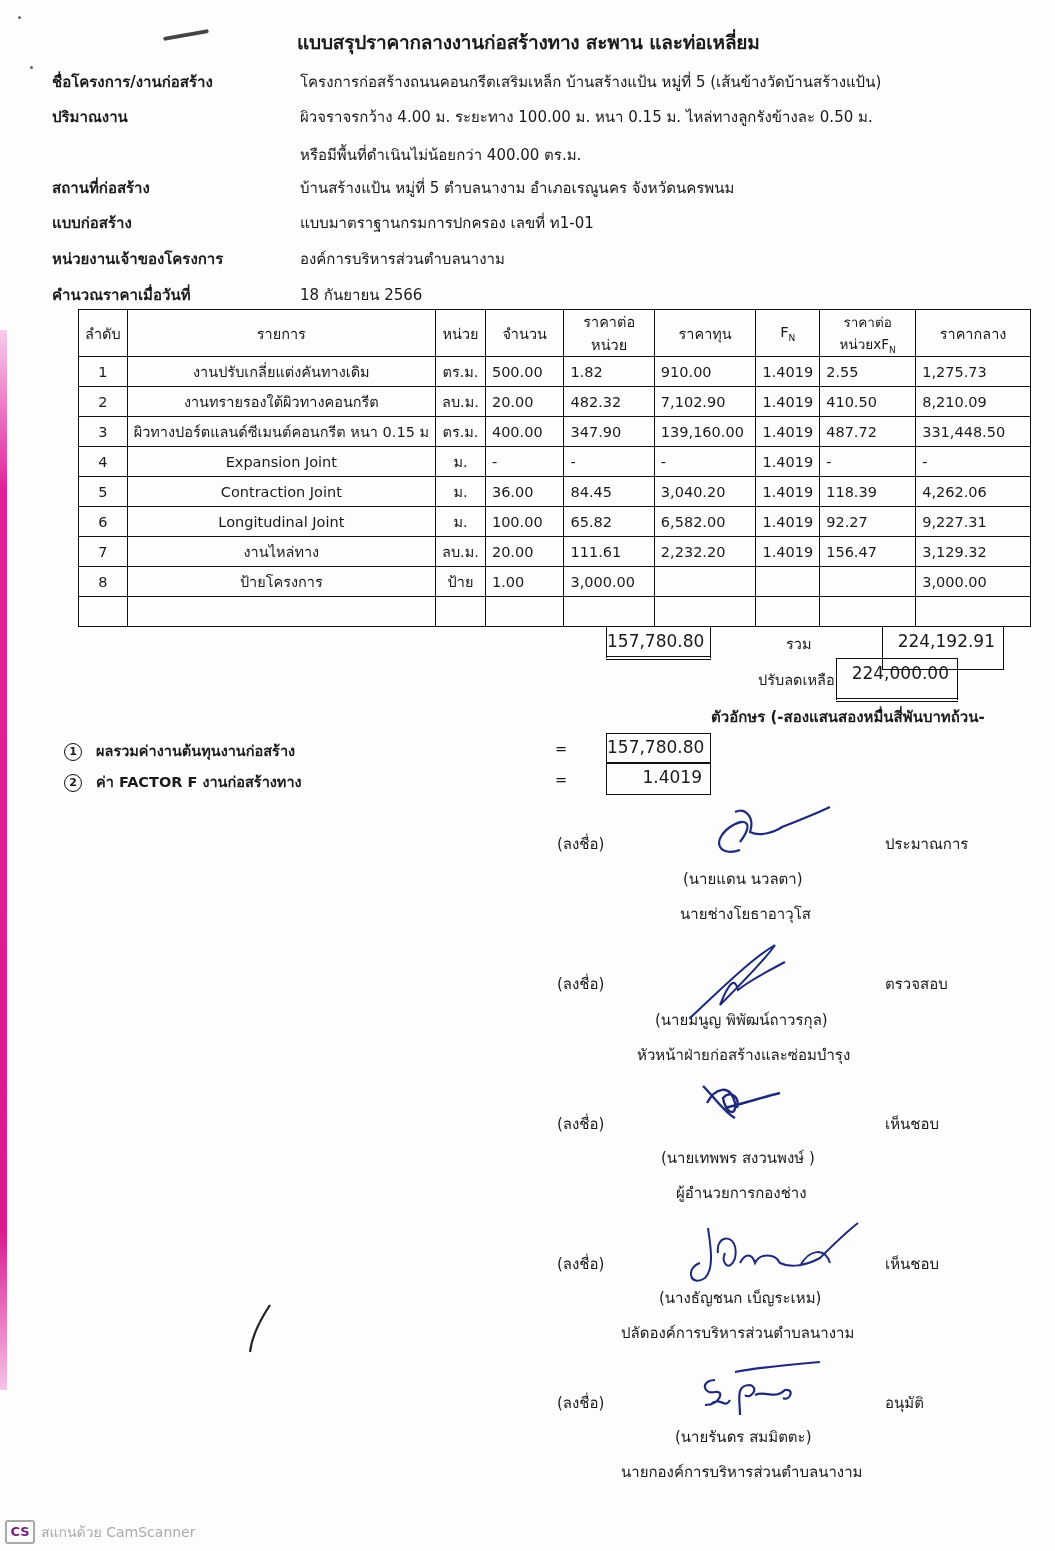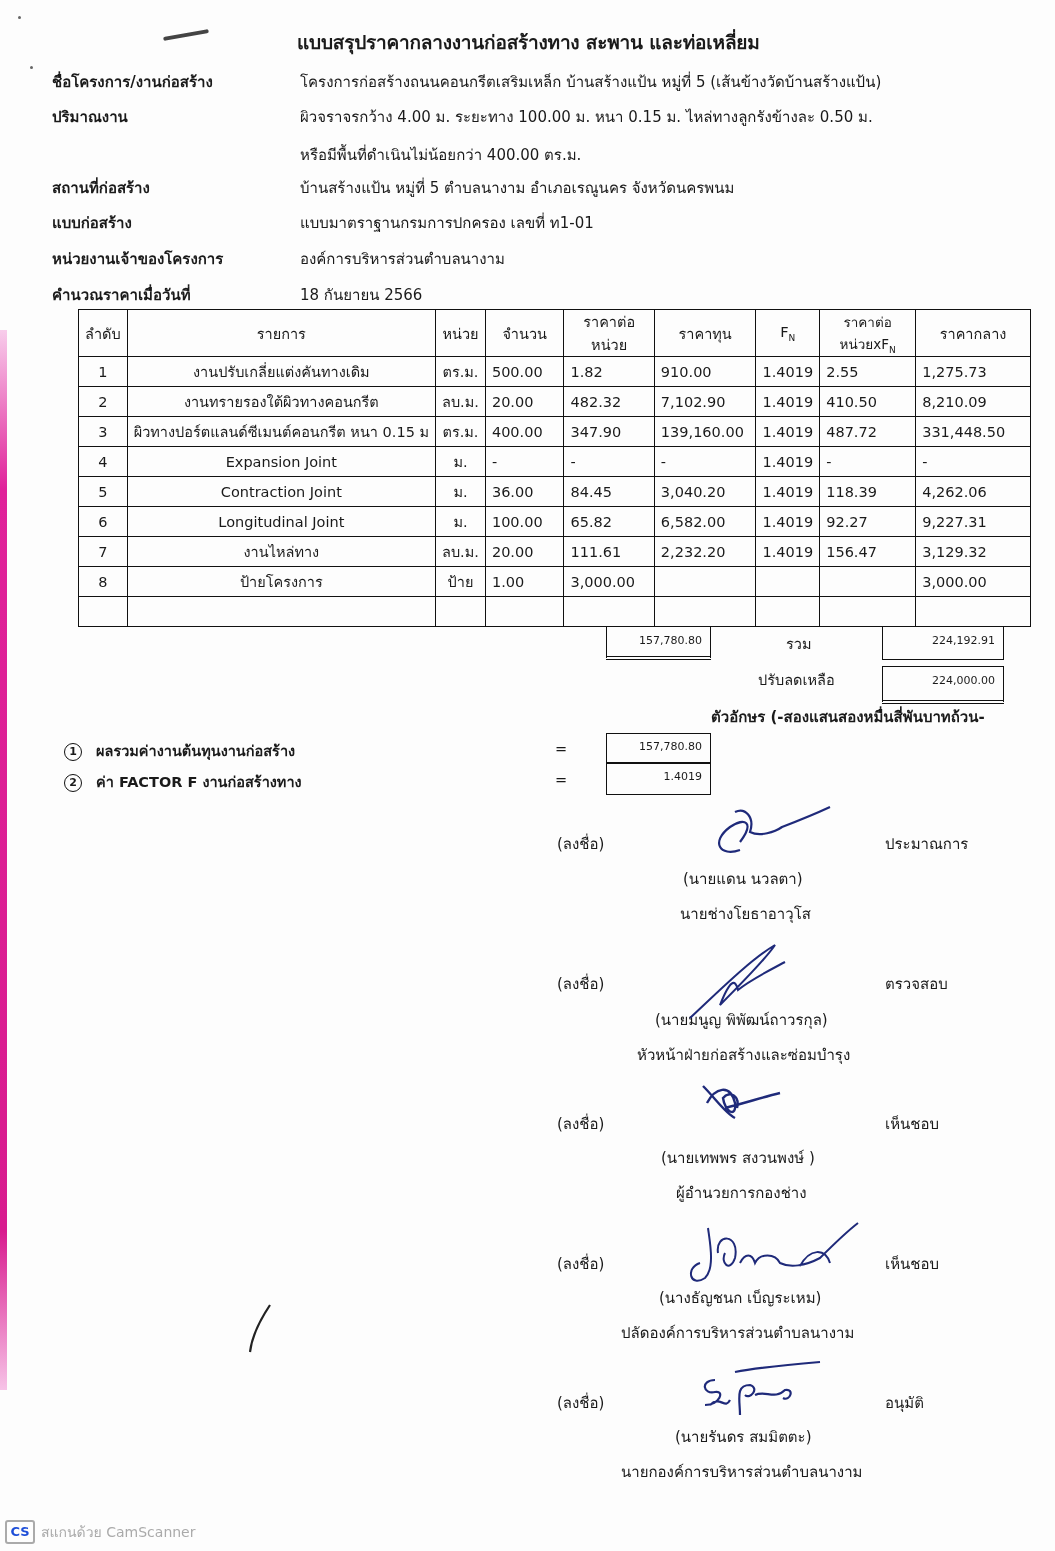--- a/index.html
+++ b/index.html
@@ -30,40 +30,40 @@
     border-collapse: collapse; font-size: 14.5px; margin-left: 27px;
   }
   table.main td, table.main th {
     border: 1.6px solid #111; height: 29px; padding: 0 6px; font-weight: normal;
   }
   table.main th { text-align: center; }
   .c { text-align: center; }
   .r { }
   .l { text-align: center; white-space: nowrap; overflow: hidden; }
 
-  .box { position: absolute; border: 1.6px solid #111; font-size: 11px; text-align: right; padding-right: 8px; box-sizing: border-box; line-height: 28px; }
+  .box { position: absolute; border: 1.6px solid #111; font-size: 17px; text-align: right; padding-right: 8px; box-sizing: border-box; line-height: 28px; }
   .box.double { border-bottom: 4px double #111; }
   .plain { position: absolute; font-size: 14.5px; white-space: nowrap; }
   .bold { font-weight: bold; }
   .circ {
     display: inline-block; width: 16px; height: 16px; border: 1.5px solid #111; border-radius: 50%;
     font-size: 11px; line-height: 16px; text-align: center; font-weight: bold; margin-right: 14px; vertical-align: middle;
   }
   .sig-block { position: absolute; left: 0; width: 1055px; font-size: 15px; }
   .sig-block .sign { position: absolute; left: 557px; }
   .sig-block .role { position: absolute; left: 885px; }
   .sig-block .name, .sig-block .pos { }
   .sig-block .pos { position: absolute; left: 0; width: 1055px; text-align: left; white-space: nowrap; }
   .sig-svg { position: absolute; }
   .footer-logo {
     position: absolute; left: 5px; top: 1520px; display: flex; align-items: center; color: #aaa; font-size: 14px;
   }
   .cs-box {
     width: 26px; height: 20px; border: 2px solid #aaa; border-radius: 3px; font-weight: bold; font-size: 13px;
-    color: #1d4ed8; text-align: center; line-height: 20px; margin-right: 6px;
+    color: #701a75; text-align: center; line-height: 20px; margin-right: 6px;
   }
   sub { font-size: 9px; }
 </style>
 </head>
 <body>
 
 <div class="pink-strip"></div>
 <div class="scratch"></div>
 <div class="dot" style="left:18px;top:16px;"></div>
 <div class="dot" style="left:30px;top:66px;"></div>
@@ -224,23 +224,23 @@
     <td class="r"></td>
     <td class="c"></td>
     <td class="r"></td>
     <td class="r"></td>
   </tr>
     </tbody>
 </table>
 
 <div class="box double" style="left:606px;top:626px;width:105px;height:34px;">157,780.80</div>
 <div class="plain" style="left:786px;top:632px;">รวม</div>
-<div class="box" style="left:882px;top:626px;width:122px;height:34px;">224,192.91</div>
+<div class="box" style="left:882px;top:626px;width:122px;height:44px;">224,192.91</div>
 <div class="plain" style="left:758px;top:668px;">ปรับลดเหลือ</div>
-<div class="box double" style="left:882px;top:658px;width:122px;height:38px;margin-top:8px;">224,000.00</div>
+<div class="box double" style="left:836px;top:658px;width:122px;height:44px;">224,000.00</div>
 <div class="plain bold" style="left:711px;top:705px;font-size:15px;">ตัวอักษร (-สองแสนสองหมื่นสี่พันบาทถ้วน-</div>
 
 <div>
   <div class="plain bold" style="left:64px;top:739px;">
     <span class="circ">1</span><span>ผลรวมค่างานต้นทุนงานก่อสร้าง</span>
   </div>
   <div class="plain" style="left:555px;top:741px;">=</div>
   <div class="box" style="left:606px;top:733px;width:105px;height:31px;line-height:26px;">157,780.80</div>
   <div class="plain bold" style="left:64px;top:770px;">
     <span class="circ">2</span><span>ค่า FACTOR    F งานก่อสร้างทาง</span>

